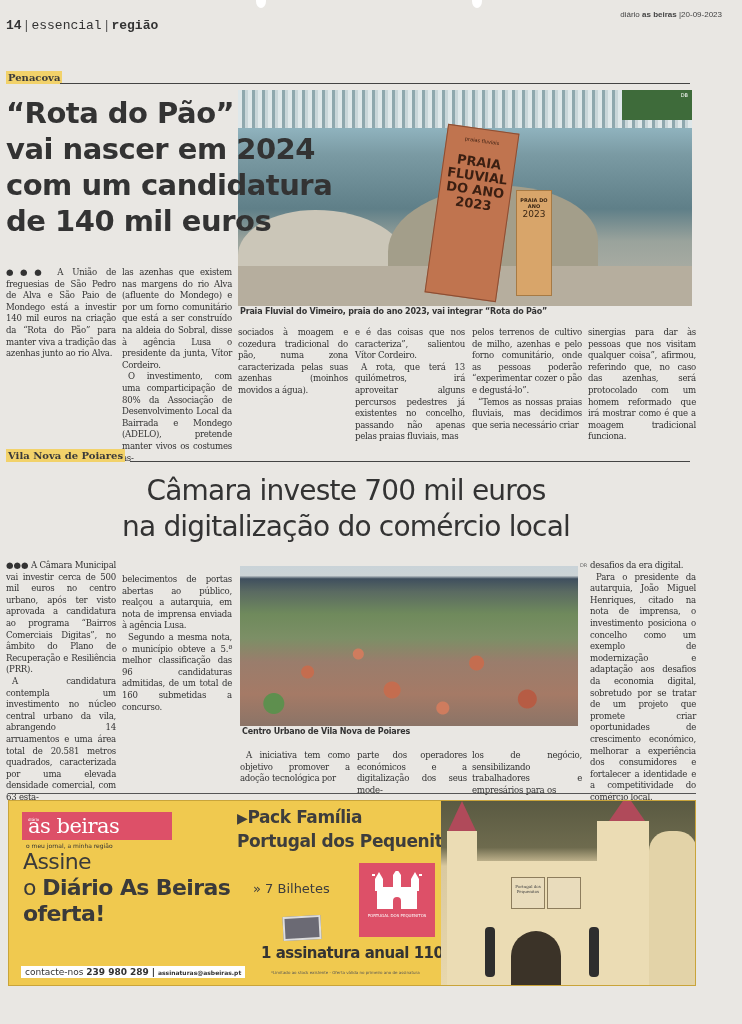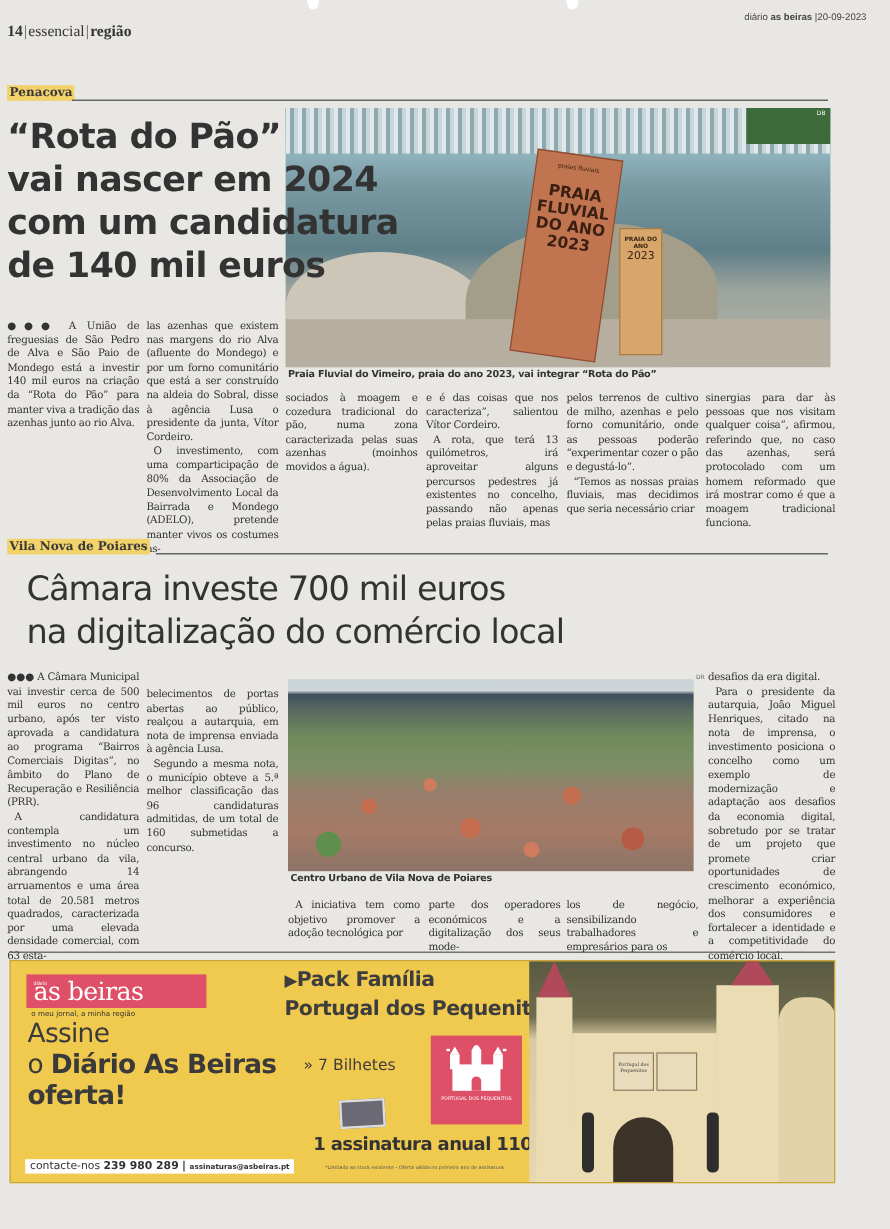--- a/index.html
+++ b/index.html
@@ -7,40 +7,40 @@
   body {
     background: #e9e7e3;
     font-family: "DejaVu Serif", serif;
     color: #2b2b2b;
     position: relative;
   }
   .abs { position: absolute; }
   .punch { position: absolute; top: -6px; width: 10px; height: 14px; background: #fff; border-radius: 50%; }
 
   
-  .hdr-left { left: 6px; top: 18px; font-family: Liberation Serif, serif; font-size: 13px; color: #333; text-align: center; }
+  .hdr-left { left: 6px; top: 18px; font-family: Liberation Mono, monospace; font-size: 13px; color: #333; text-align: center; }
   .hdr-left b { font-weight: bold; }
   .hdr-left .sep { font-weight: normal; color: #555; margin: 0 1px; }
   .hdr-right { right: 20px; top: 10px; font-family: "Liberation Sans", sans-serif; font-size: 8px; color: #444; }
   .hdr-right b { font-weight: bold; }
 
   
   .tag {
     font-family: "DejaVu Serif", serif; font-size: 10px; font-weight: bold;
     background: #f2d26a; color: #3a3a3a; padding: 0 2px; line-height: 13px;
   }
   .rule { height: 1px; background: #444; }
 
   
   .h1 {
     font-family: "DejaVu Sans", sans-serif; font-weight: bold; color: #333;
     letter-spacing: -0.5px;
   }
   .h1a { left: 6px; top: 95px; width: 380px; font-size: 29px; line-height: 36px; z-index: 3; }
-  .h1b { left: 22px; top: 473px; width: 680px; font-size: 28px; line-height: 36px; font-weight: normal; letter-spacing: -0.8px; }
+  .h1b { left: 6px; top: 473px; width: 680px; font-size: 28px; line-height: 36px; font-weight: normal; letter-spacing: -0.8px; text-align: center; }
 
   
   .photo1 {
     left: 238px; top: 90px; width: 454px; height: 216px; overflow: hidden;
     background: linear-gradient(180deg, #3f6f7e 0%, #8fb2bd 18%, #7a9aa3 30%, #5f7f88 55%, #9aa39c 70%, #b9b6aa 100%);
   }
   .waterfall {
     position: absolute; left: 0; top: 0; width: 100%; height: 38px;
     background: repeating-linear-gradient(90deg, #dfe8ea 0 4px, #8fa8ae 4px 7px, #c9d6d9 7px 10px);
   }

